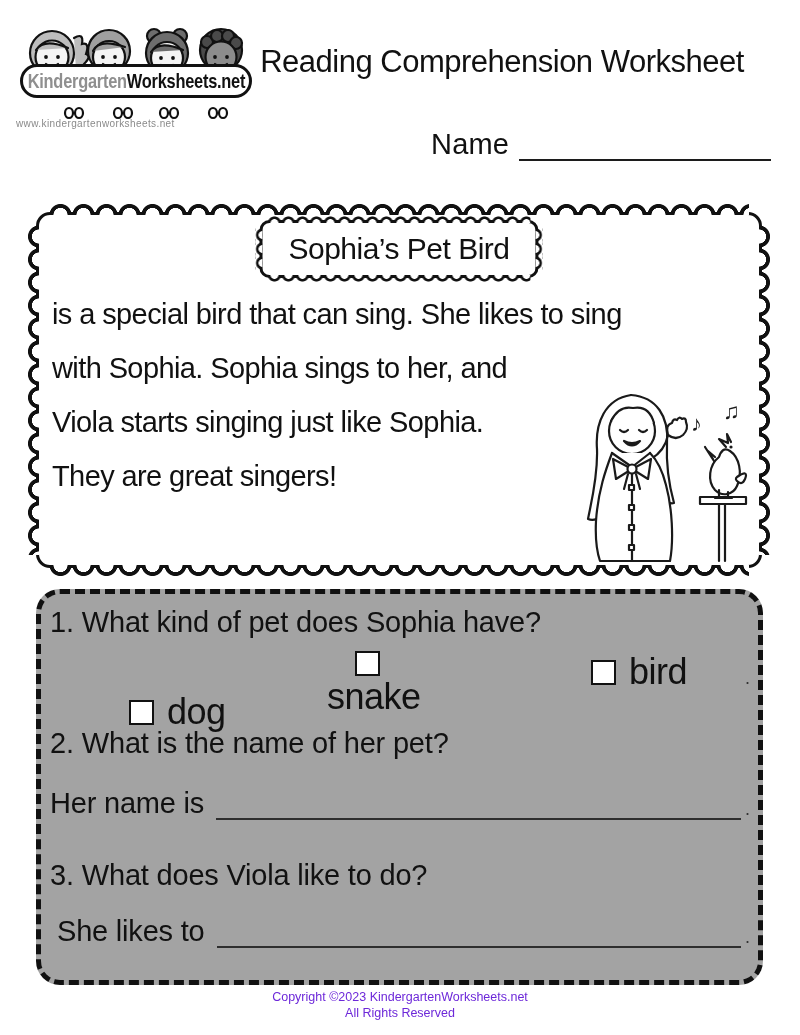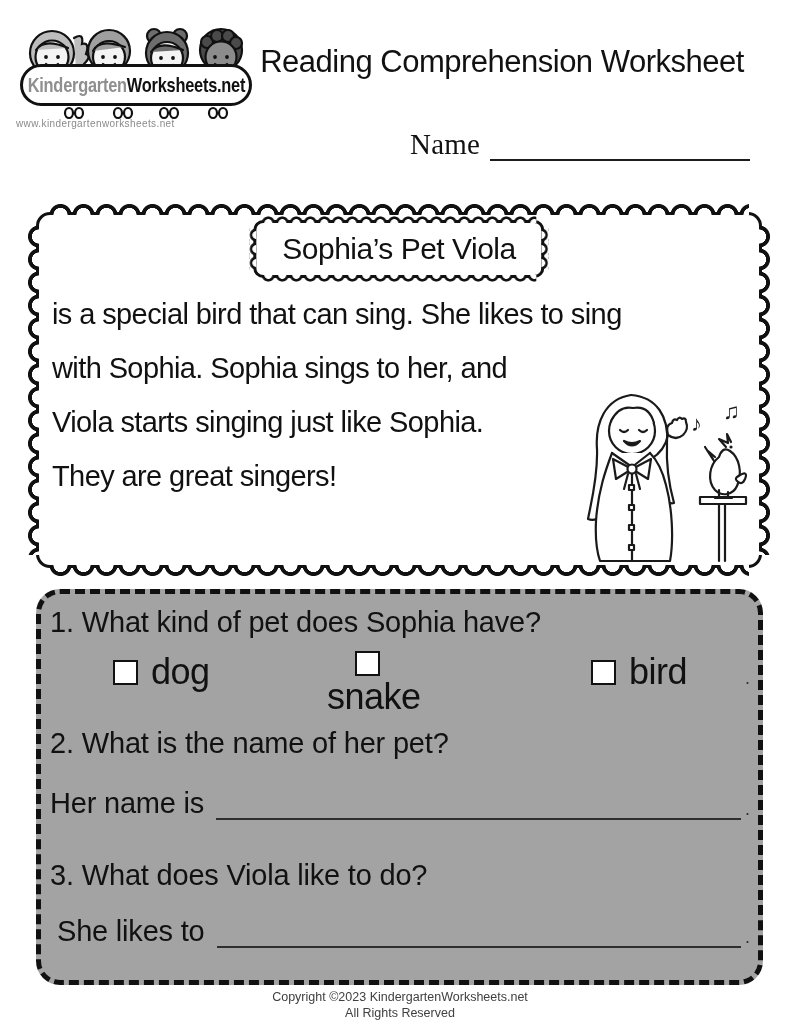--- a/index.html
+++ b/index.html
@@ -3,32 +3,32 @@
 <meta charset="utf-8">
 <style>
   * { margin:0; padding:0; box-sizing:border-box; }
   html,body { background:#fff; }
   body { font-family:"Liberation Sans", sans-serif; color:#111; }
   .page { position:relative; width:800px; height:1035px; background:#fff; overflow:hidden; }
 
   
   .logo-wrap { position:absolute; left:14px; top:20px; width:244px; height:102px; }
   .logo-kids { position:absolute; left:0; top:0; }
-  .logo-banner { position:absolute; left:6px; top:44px; width:232px; height:42px;
+  .logo-banner { position:absolute; left:6px; top:44px; width:232px; height:34px;
     background:#fff; border:3px solid #111; border-radius:21px;
     display:flex; align-items:center; justify-content:center; overflow:hidden; }
   .logo-banner .squeeze { white-space:nowrap; transform:scaleX(.78); font-size:21px; letter-spacing:-.3px; }
   .brand-light { color:#8f8f8f; font-weight:700; }
   .brand-bold { color:#111; font-weight:700; }
   .logo-url { position:absolute; left:16px; top:118px; font-size:10px; color:#8a8a8a; letter-spacing:.4px; }
 
   .page-title { position:absolute; left:252px; top:44px; width:500px; text-align:center;
     font-size:31px; font-weight:500; letter-spacing:-.5px; white-space:nowrap; }
 
-  .name-row { position:absolute; left:410px; top:128px; width:340px; display:flex; align-items:flex-end;font-family:Liberation Serif, serif; }
+  .name-row { position:absolute; left:431px; top:128px; width:340px; display:flex; align-items:flex-end; }
   .name-label { font-size:29px; letter-spacing:.2px; }
   .name-line { flex:1; margin-left:10px; height:32px; border-bottom:2px solid #1c1c1c; }
 
   
   .sc { position:absolute; pointer-events:none; background-repeat:repeat-x; }
   .scv { background-repeat:repeat-y; }
   
   .sb-t { left:10px; right:10px; top:-12px; height:12px; background-size:23px 12px;
     background-image:radial-gradient(circle at 11.5px 12px,#fff 6.8px,#111 7.3px,#111 10.6px,rgba(255,255,255,0) 11.4px); }
   .sb-b { left:10px; right:10px; bottom:-12px; height:12px; background-size:23px 12px;
@@ -58,34 +58,34 @@
 
   
   .q-box { position:absolute; left:36px; top:589px; width:727px; height:396px;
     border:5px dashed #111; border-radius:24px; background:#a3a3a3;text-align:right; }
   .q-line { position:absolute; font-size:29px; letter-spacing:-.2px; white-space:nowrap; }
   .q1 { left:9px; top:12px; }
   .q2 { left:9px; top:133px; }
   .q3 { left:9px; top:265px; }
   .q-num { margin-right:8px; }
   .opt { position:absolute; top:57px; display:flex; align-items:center; }
-  .opt-1 { left:72px; } .opt-2 { left:286px;flex-direction:column; } .opt-3 { left:526px;padding-left:24px; }
+  .opt-1 { left:88px;margin-top:40px; } .opt-2 { left:286px;flex-direction:column; } .opt-3 { left:526px;padding-left:24px; }
   .cb { width:25px; height:25px; border:2px solid #111; background:#fff; margin-right:13px; }
   .opt-label { font-size:36px; letter-spacing:-.5px; }
   .opt-suffix { position:absolute; left:704px; top:74px; font-size:18px; color:#333; }
   .answer-row { position:absolute; display:flex; align-items:flex-end; }
   .a2 { left:9px; top:190px; width:700px; }
   .a3 { left:16px; top:318px; width:693px; }
   .a-prefix { font-size:29px; letter-spacing:-.2px; white-space:nowrap; }
   .a-line { flex:1; margin-left:12px; height:36px; border-bottom:2.5px solid #2e2e2e; }
   .a-suffix { font-size:18px; color:#333; margin-left:4px; }
 
   
   .footer { position:absolute; left:0; right:0; top:989px; text-align:center;
-    font-size:12.5px; line-height:16px; color:#404040; }
+    font-size:12.5px; line-height:16px; color:#6d28d9; }
 </style>
 </head>
 <body>
 
 <div class="page">
 
   <div class="logo-wrap">
     <svg class="logo-kids" width="244" height="102" viewBox="0 0 244 102">
       <g stroke="#111" stroke-width="2.2" fill="none" stroke-linecap="round">
 
@@ -151,21 +151,21 @@
     <i class="sc sb-t"></i>
     <i class="sc sb-b"></i>
     <i class="sc scv sb-l"></i>
     <i class="sc scv sb-r"></i>
 
     <div class="story-badge">
       <i class="sc sm-t"></i>
       <i class="sc sm-b"></i>
       <i class="sc scv sm-l"></i>
       <i class="sc scv sm-r"></i>
-      <span>Sophia’s Pet Viola</span>
+      <span>Sophia’s Pet Bird</span>
     </div>
 
     <div class="story-text">
       <div>is a special bird that can sing. She likes to sing</div>
       <div>with Sophia. Sophia sings to her, and</div>
       <div>Viola starts singing just like Sophia.</div>
       <div>They are great singers!</div>
     </div>
 
     <svg class="story-illustration" width="172" height="174" viewBox="0 0 172 174">

